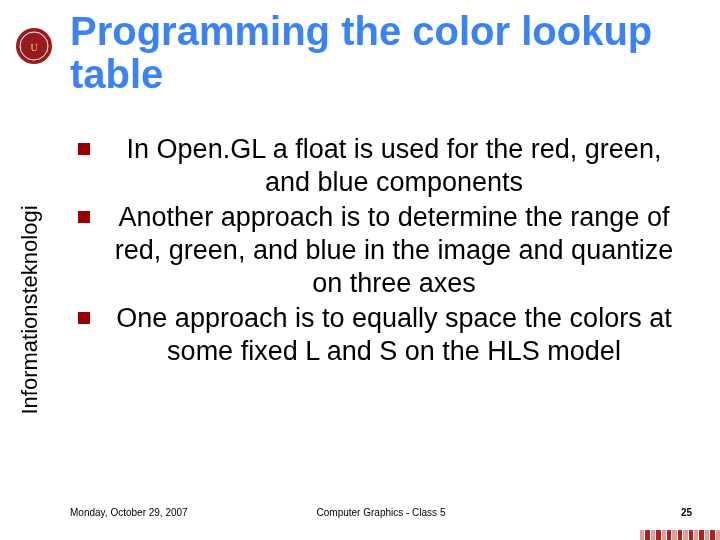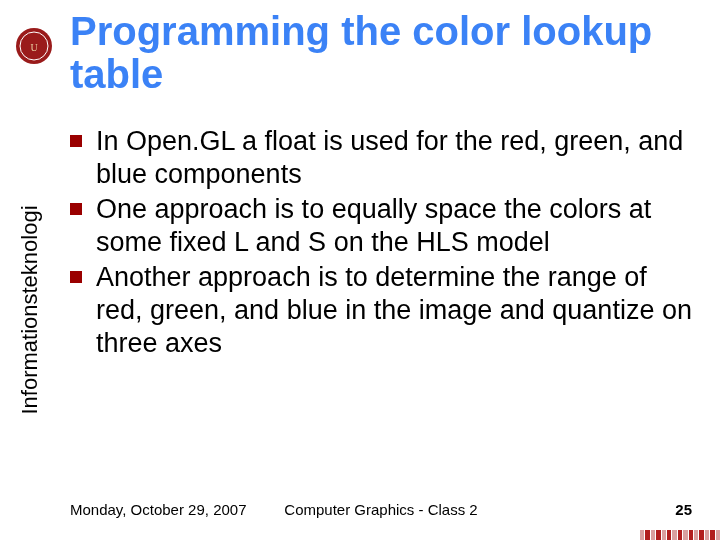--- a/index.html
+++ b/index.html
@@ -54,22 +54,23 @@
     position: absolute;
     left: 70px;
     top: 125px;
     right: 28px;
     color: #000;
     font-size: 27px;
     line-height: 1.22;
   }
   .body ul {
     list-style: none;
-    margin: 0;
+    margin: 8px;
     padding: 0;
+    text-align: center;
   }
   .body li {
     position: relative;
     padding-left: 26px;
     margin-bottom: 2px;
   }
   .body li::before {
     content: "";
     position: absolute;
     left: 0;
@@ -79,21 +80,21 @@
     background: #9a0000;
   }
   .footer {
     position: absolute;
     left: 70px;
     right: 28px;
     bottom: 22px;
     display: flex;
     justify-content: space-between;
     align-items: center;
-    font-size: 15px;
+    font-size: 10px;
     color: #000;
   }
   .footer .center {
     position: absolute;
     left: 0; right: 0;
     text-align: center;
   }
   .footer .right { margin-left: auto; font-weight: bold; }
   .stripes {
     position: absolute;
@@ -125,28 +126,28 @@
 
   <div class="title">Programming the color lookup table</div>
 
   <div class="vtext-wrap">
     <div class="vtext2">Informationsteknologi</div>
   </div>
 
   <div class="body">
     <ul>
       <li><span>In Open.GL a float is used for the red, green, and blue components</span></li>
+      <li><span>Another approach is to determine the range of red, green, and blue in the image and quantize on three axes</span></li>
       <li><span>One approach is to equally space the colors at some fixed L and S on the HLS model</span></li>
-      <li><span>Another approach is to determine the range of red, green, and blue in the image and quantize on three axes</span></li>
     </ul>
   </div>
 
   <div class="footer">
     <span>Monday, October 29, 2007</span>
-    <span class="center">Computer Graphics - Class 2</span>
+    <span class="center">Computer Graphics - Class 5</span>
     <span class="right">25</span>
   </div>
 
   <div class="stripes">
     <span></span>
       <span></span>
       <span></span>
       <span></span>
       <span></span>
     <span></span>

